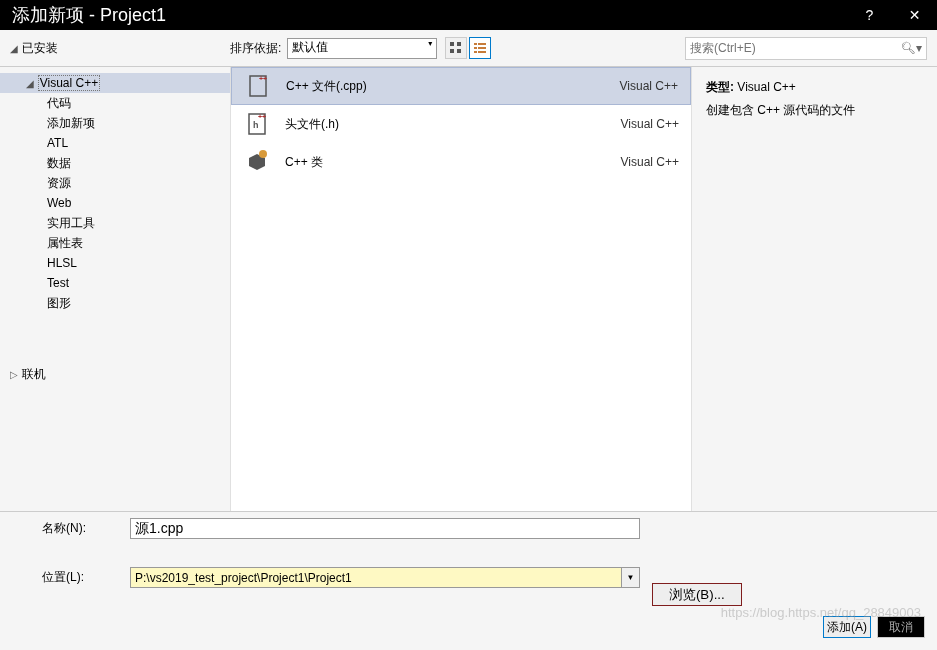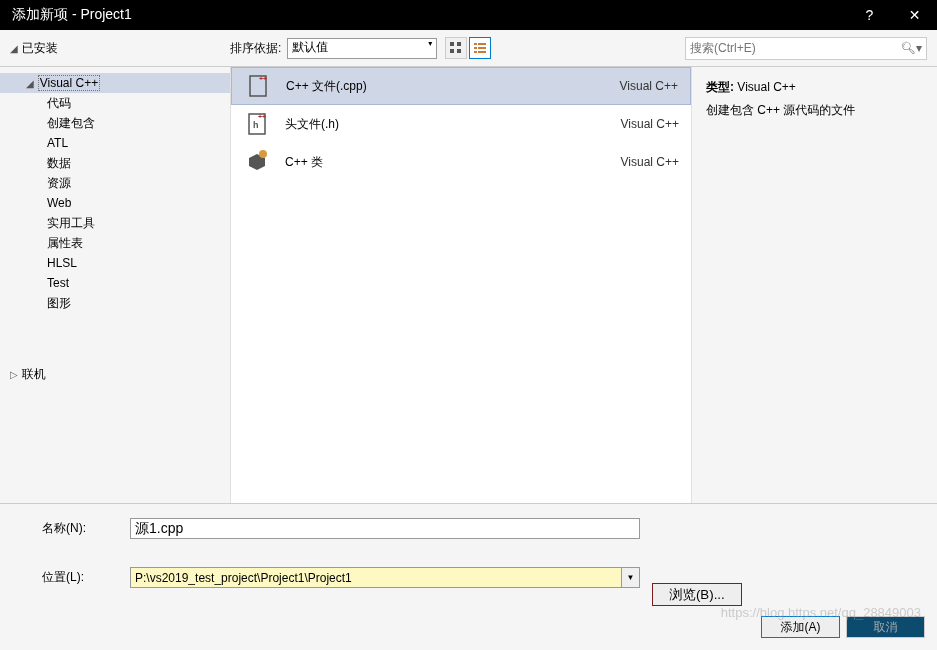--- a/index.html
+++ b/index.html
@@ -18,21 +18,21 @@
     }
     .titlebar {
       height: 30px;
       background: #000;
       color: #fff;
       display: flex;
       align-items: center;
       justify-content: space-between;
       padding: 0 0 0 12px;
     }
-    .titlebar-title { font-size: 14px; }
+    .titlebar-title { font-size: 18px; }
     .titlebar-controls { display: flex; }
     .titlebar-btn {
       width: 45px;
       height: 30px;
       display: flex;
       align-items: center;
       justify-content: center;
       color: #fff;
       font-size: 14px;
     }
@@ -174,21 +174,21 @@
     .tpl-label { flex: 1; }
     .tpl-lang { color: #333; font-size: 12px; }
     .details {
       width: 245px;
       padding: 12px 14px;
       background: #f5f5f5;
     }
     .details-row { margin-bottom: 6px; }
     .footer {
       border-top: 1px solid #ccc;
-      padding: 14px 12px 12px 12px;
+      padding: 6px 12px 12px 12px;
     }
     .form-row {
       display: flex;
       align-items: center;
       margin-bottom: 10px;
     }
     .form-label {
       width: 118px;
       padding-left: 30px;
     }
@@ -231,34 +231,34 @@
       background: #eee;
       margin-top: 34px;
     }
     .button-row {
       display: flex;
       justify-content: flex-end;
       gap: 6px;
       margin-top: 10px;
     }
     .action-btn {
-      width: 79px;
+      width: 48px;
       height: 22px;
       border: 1px solid #888;
       background: #eee;
       font-size: 12px;
       font-family: inherit;
     }
     .action-btn.primary {
       border: 1px solid #007acc;
     }
     .action-btn.disabled {
       color: #aaa;
       border-color: #ccc;
-      background: #0c4a6e;
+      background: #000000;
     }
     .watermark {
       position: absolute;
       right: 16px;
       bottom: 30px;
       color: rgba(150,150,150,0.45);
       font-size: 13px;
       pointer-events: none;
     }
   </style>
@@ -319,21 +319,21 @@
     <div class="tree">
       <div class="tree-top">
         <div class="tree-item level-0 selected">
           <span class="caret" style="margin-right:4px;">◢</span>
           <span class="tree-item-outline">Visual C++</span>
         </div>
         <div class="tree-item level-1">
             <span>代码</span>
           </div>
         <div class="tree-item level-1">
-            <span>创建包含</span>
+            <span>添加新项</span>
           </div>
         <div class="tree-item level-1">
             <span>ATL</span>
           </div>
         <div class="tree-item level-1">
             <span>数据</span>
           </div>
         <div class="tree-item level-1">
             <span>资源</span>
           </div>

